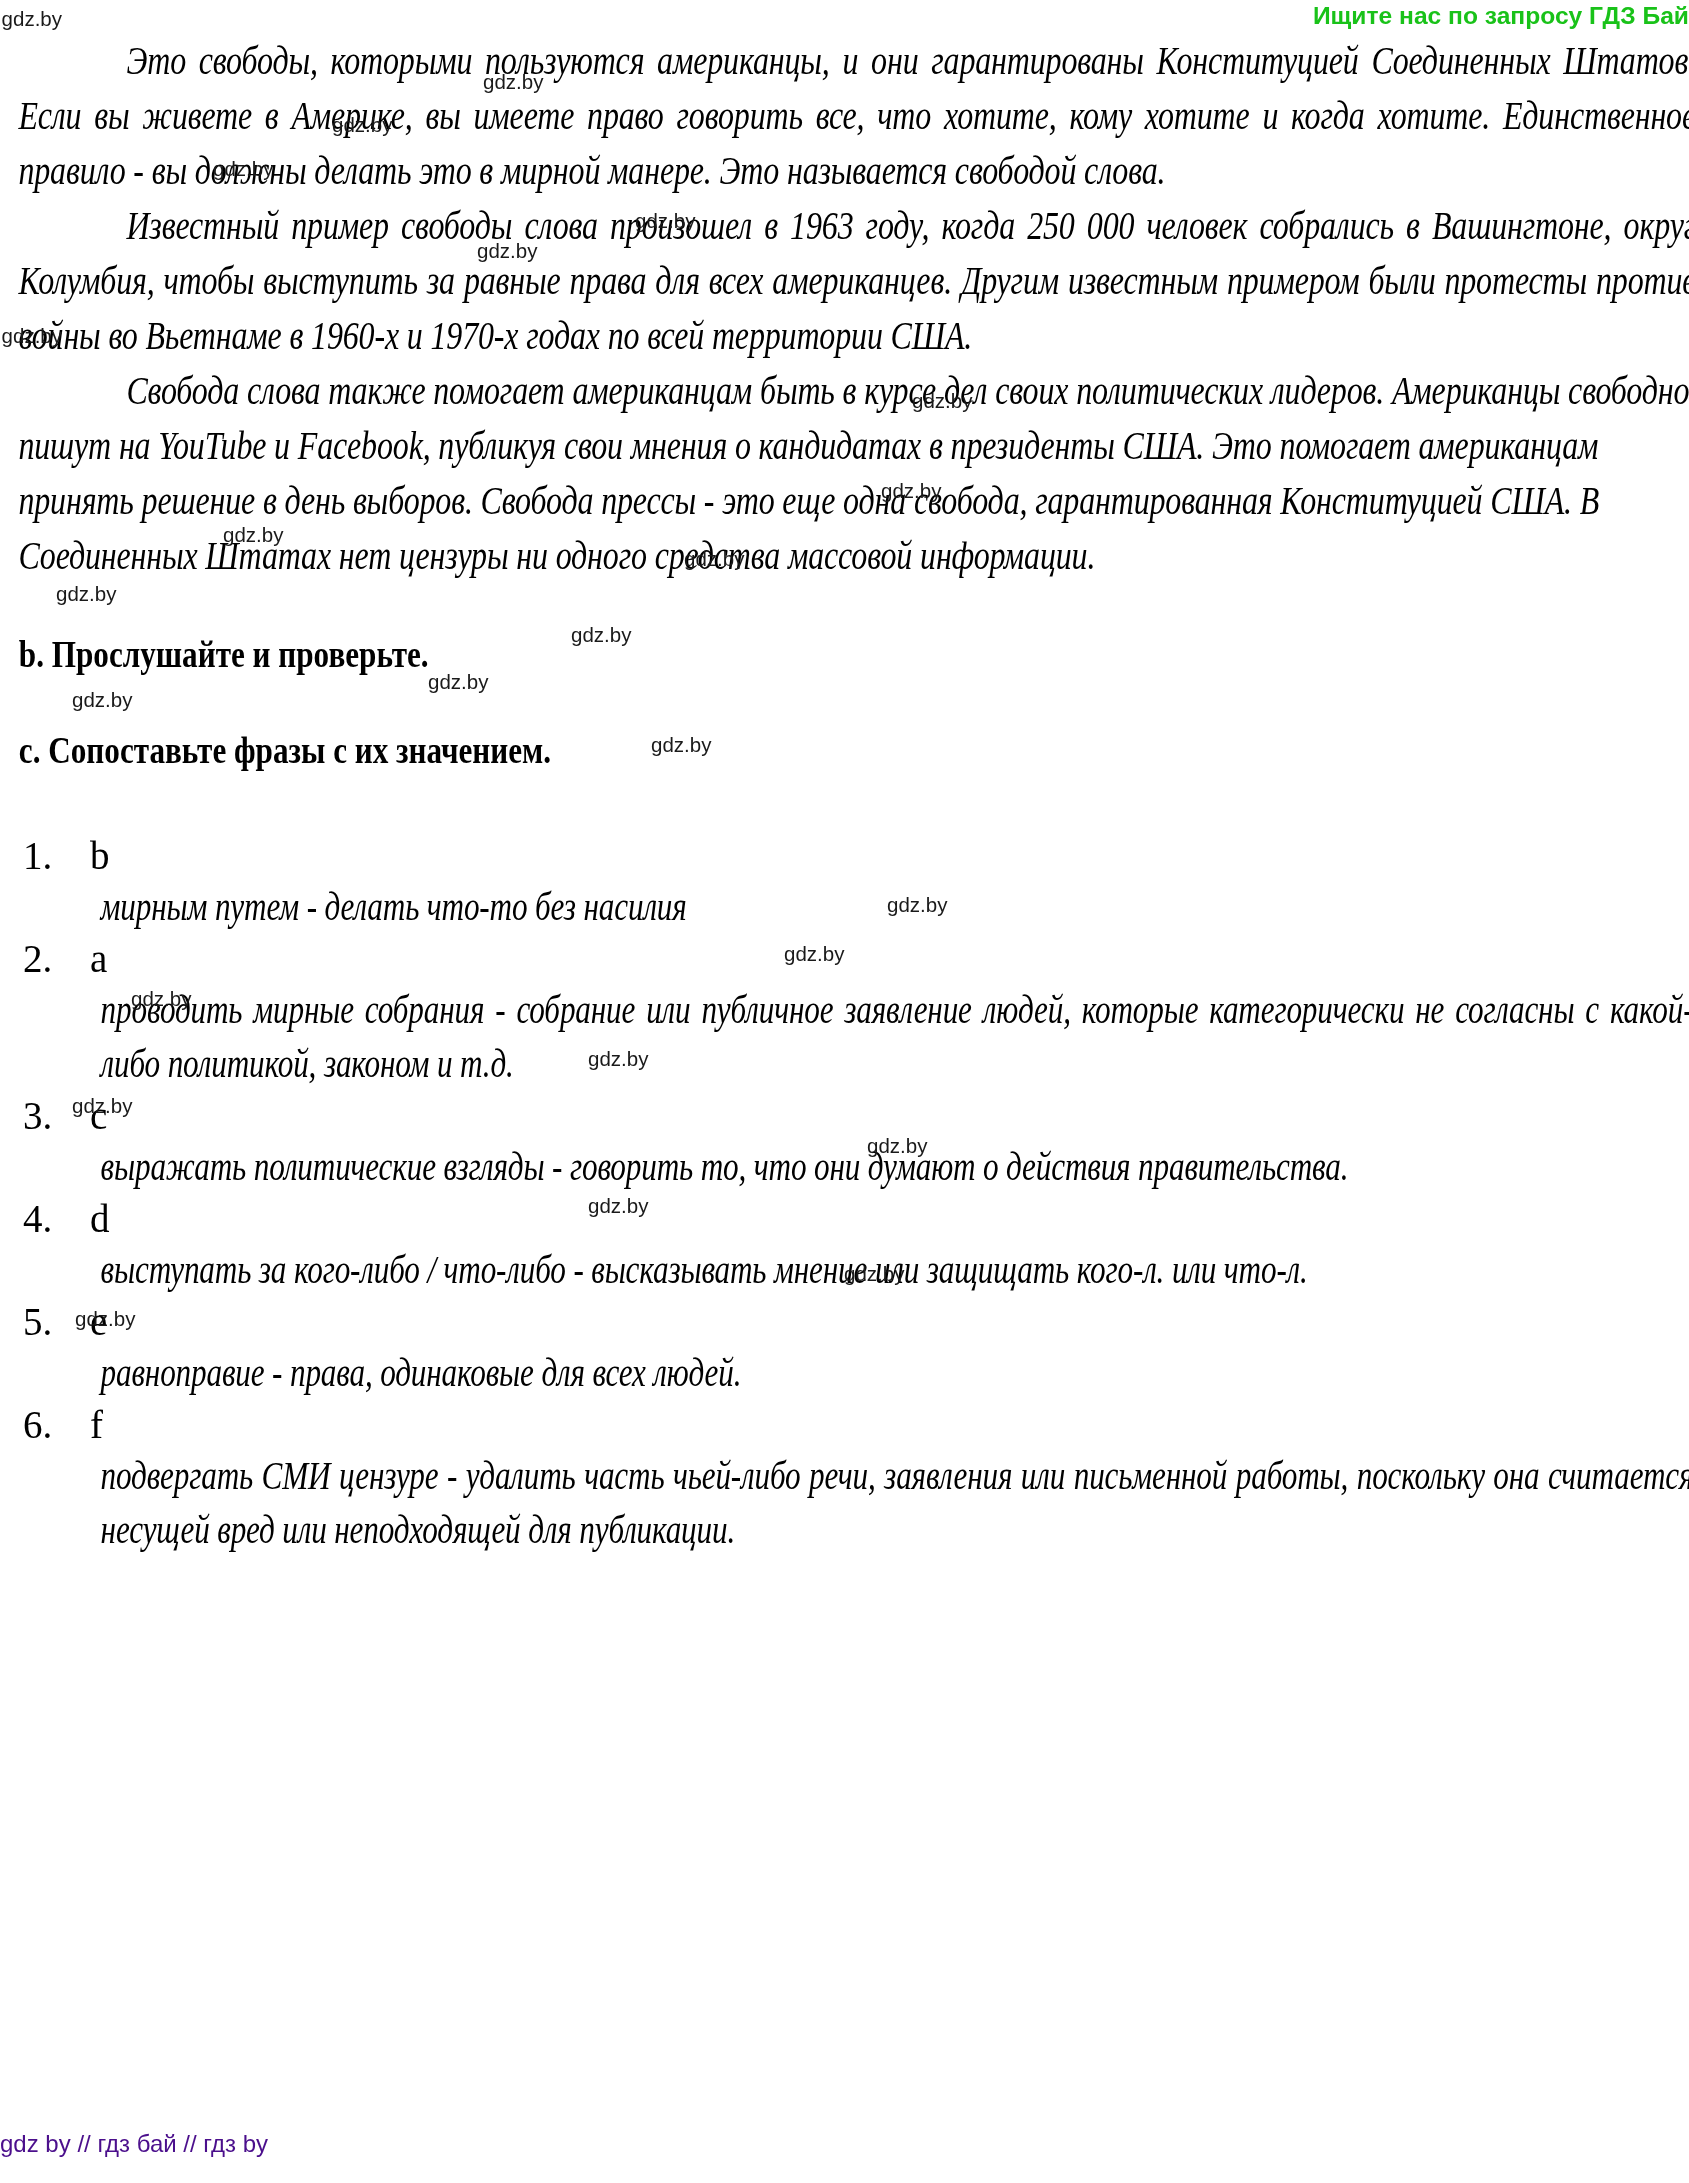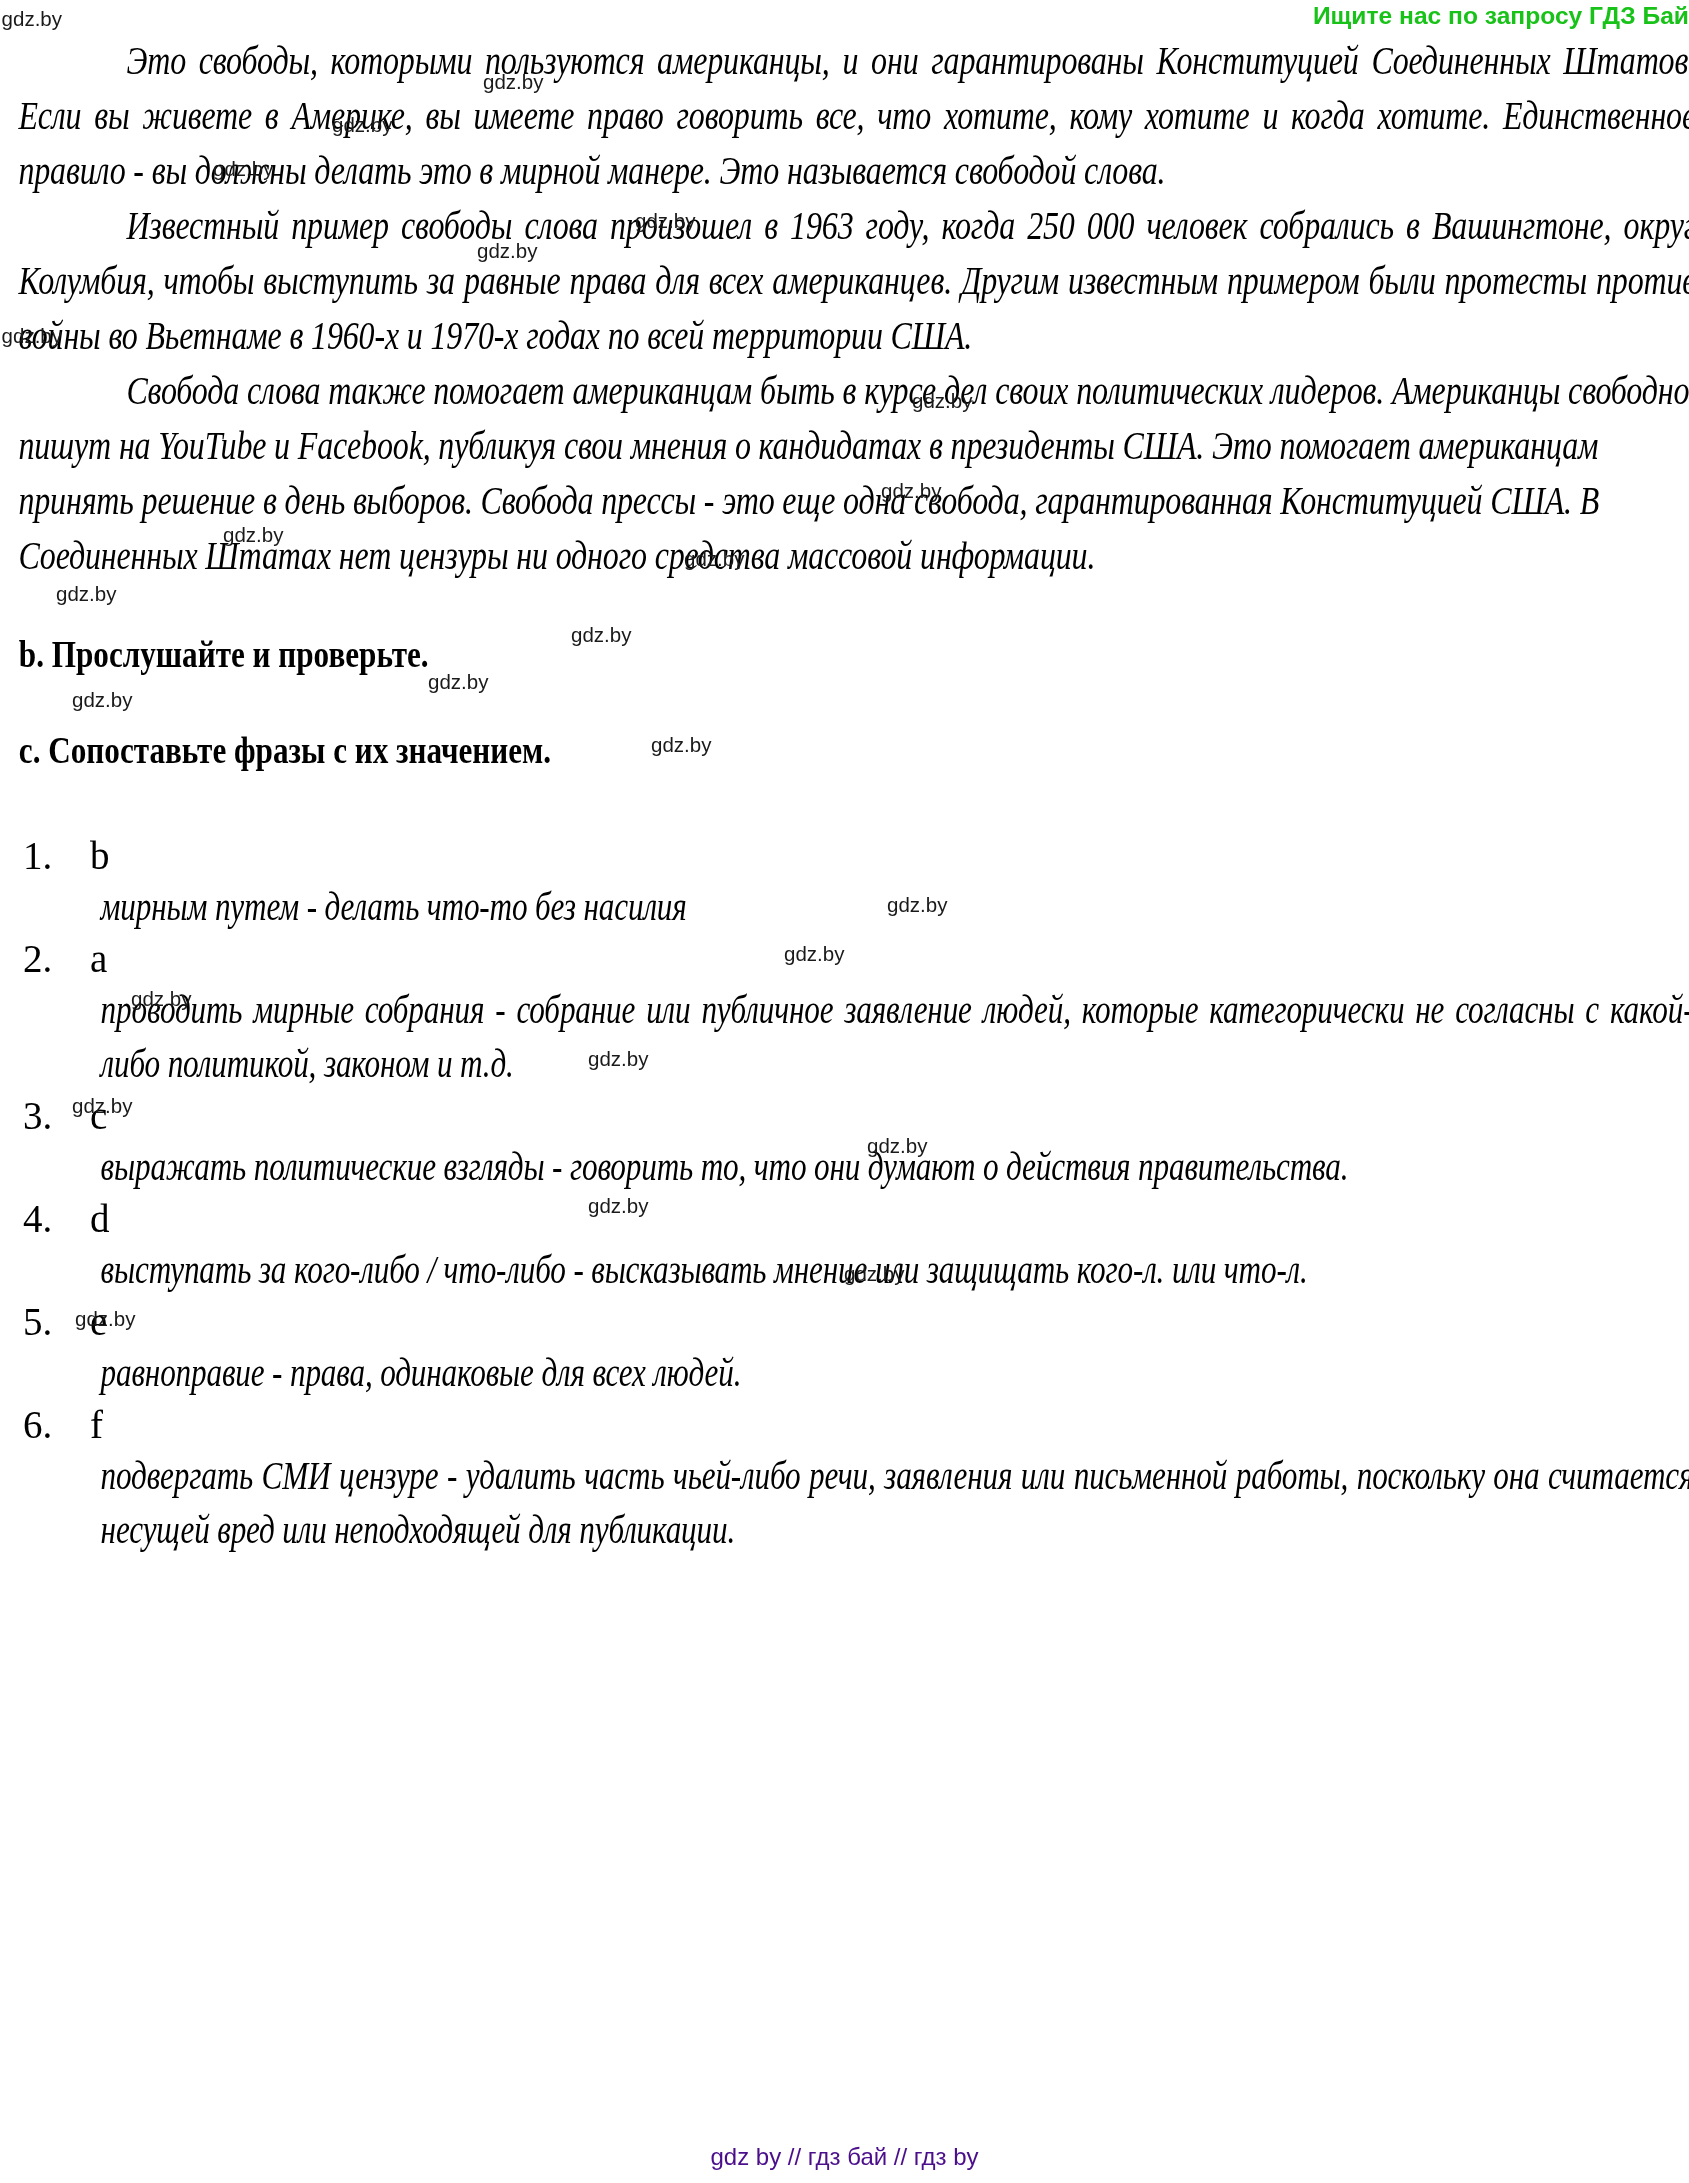--- a/index.html
+++ b/index.html
@@ -104,24 +104,24 @@
     transform-origin: left top;
     width: 1991px;
     text-align: justify;
     letter-spacing: -0.2px;
   }
   .item-def.no-just { text-align: left; }
 
   
   .footer {
     position: absolute;
-    bottom: 12px;
+    bottom: 25px;
     left: 0;
     width: 100%;
-    text-align: center;
+    text-align: left;
     font-family: "Liberation Sans", sans-serif;
     font-size: 24px;
     color: #4b0f8c;
     white-space: nowrap;
   }
 
   
   .wm {
     position: absolute;
     font-family: "Liberation Sans", sans-serif;

